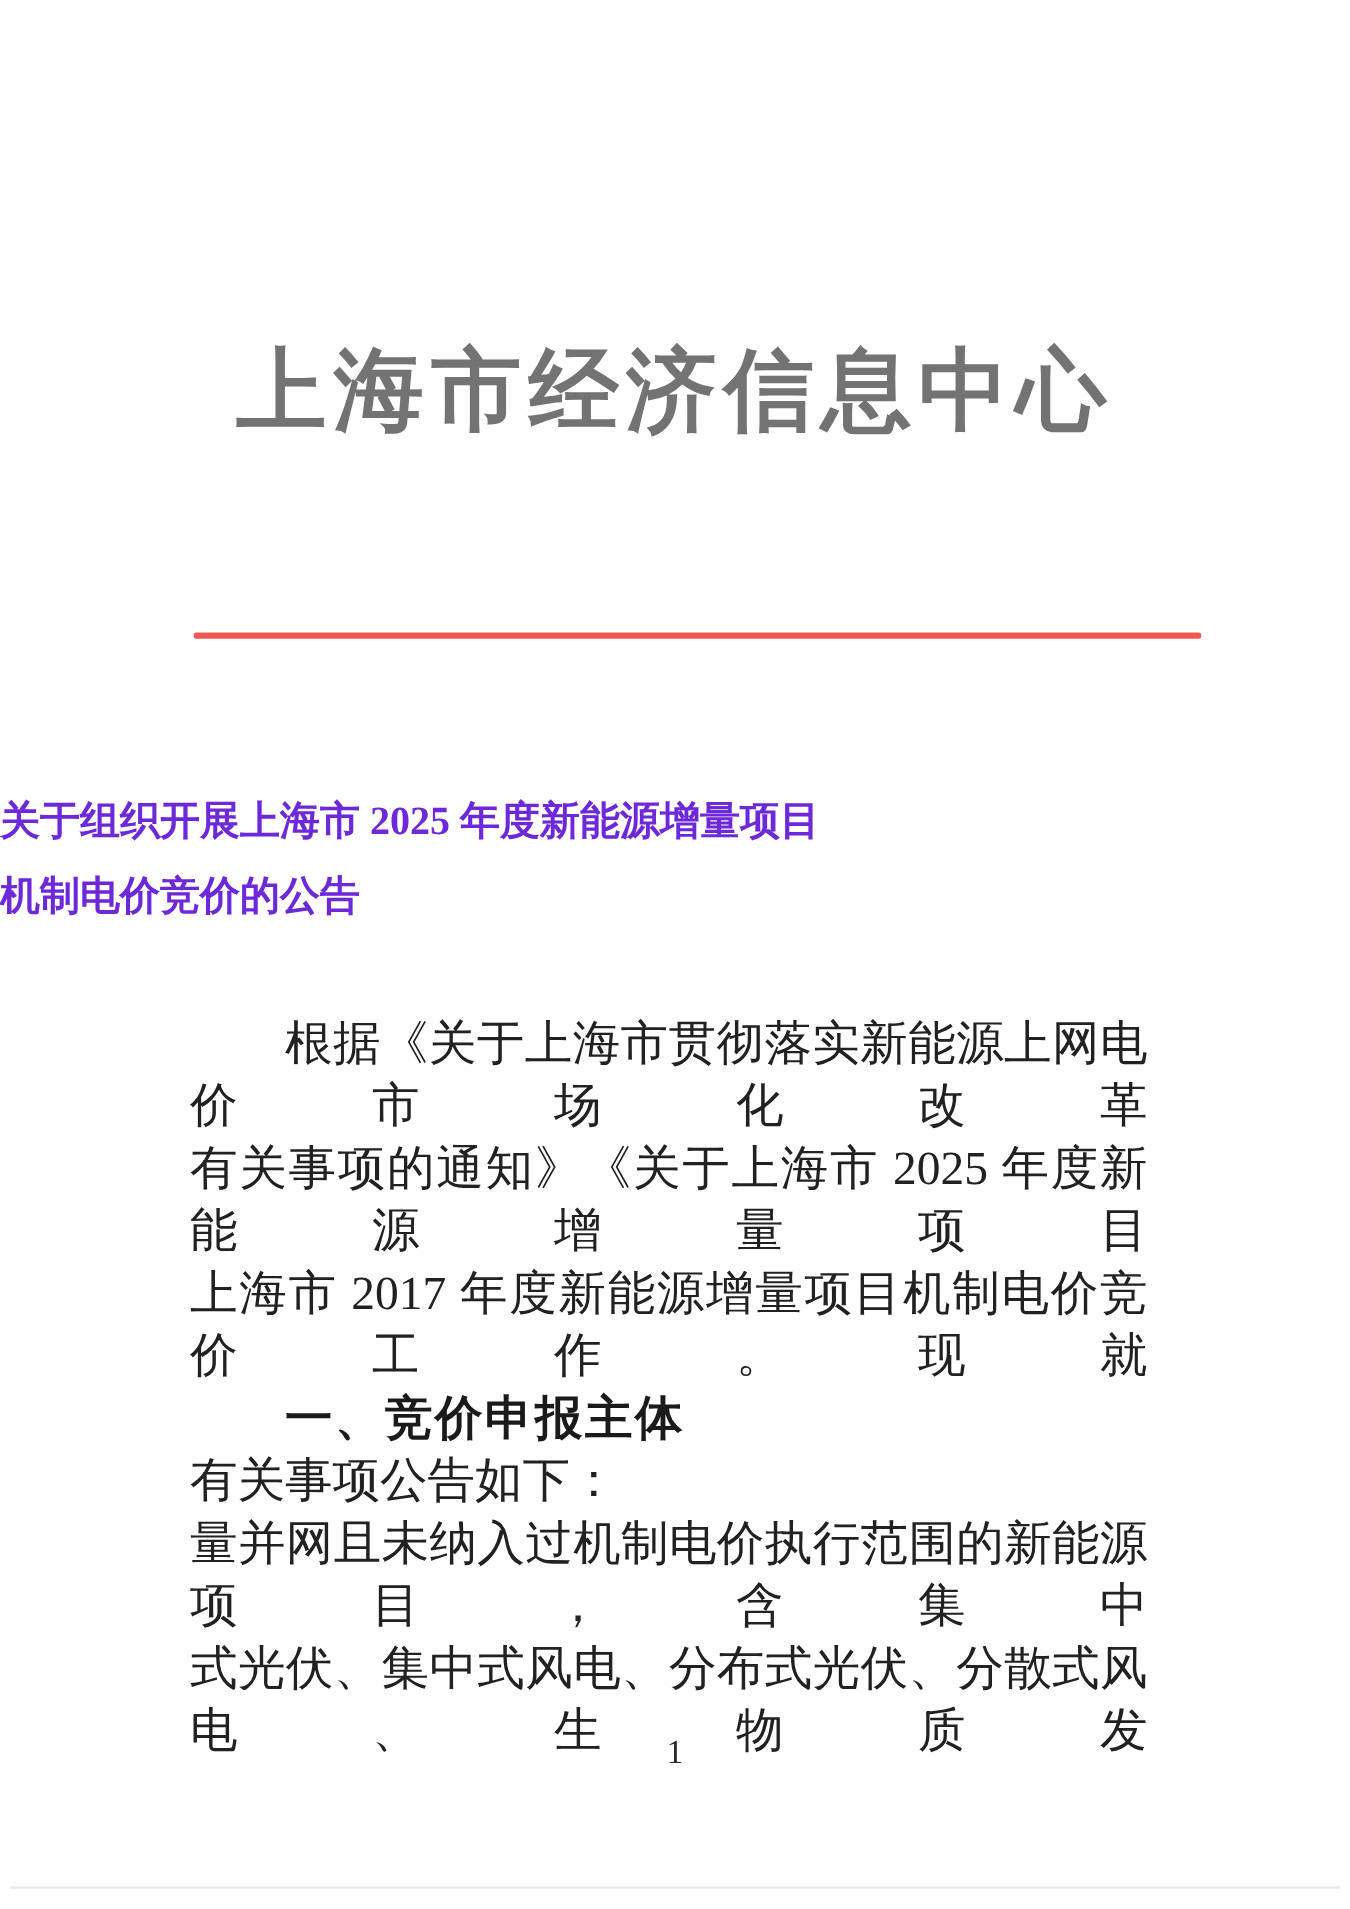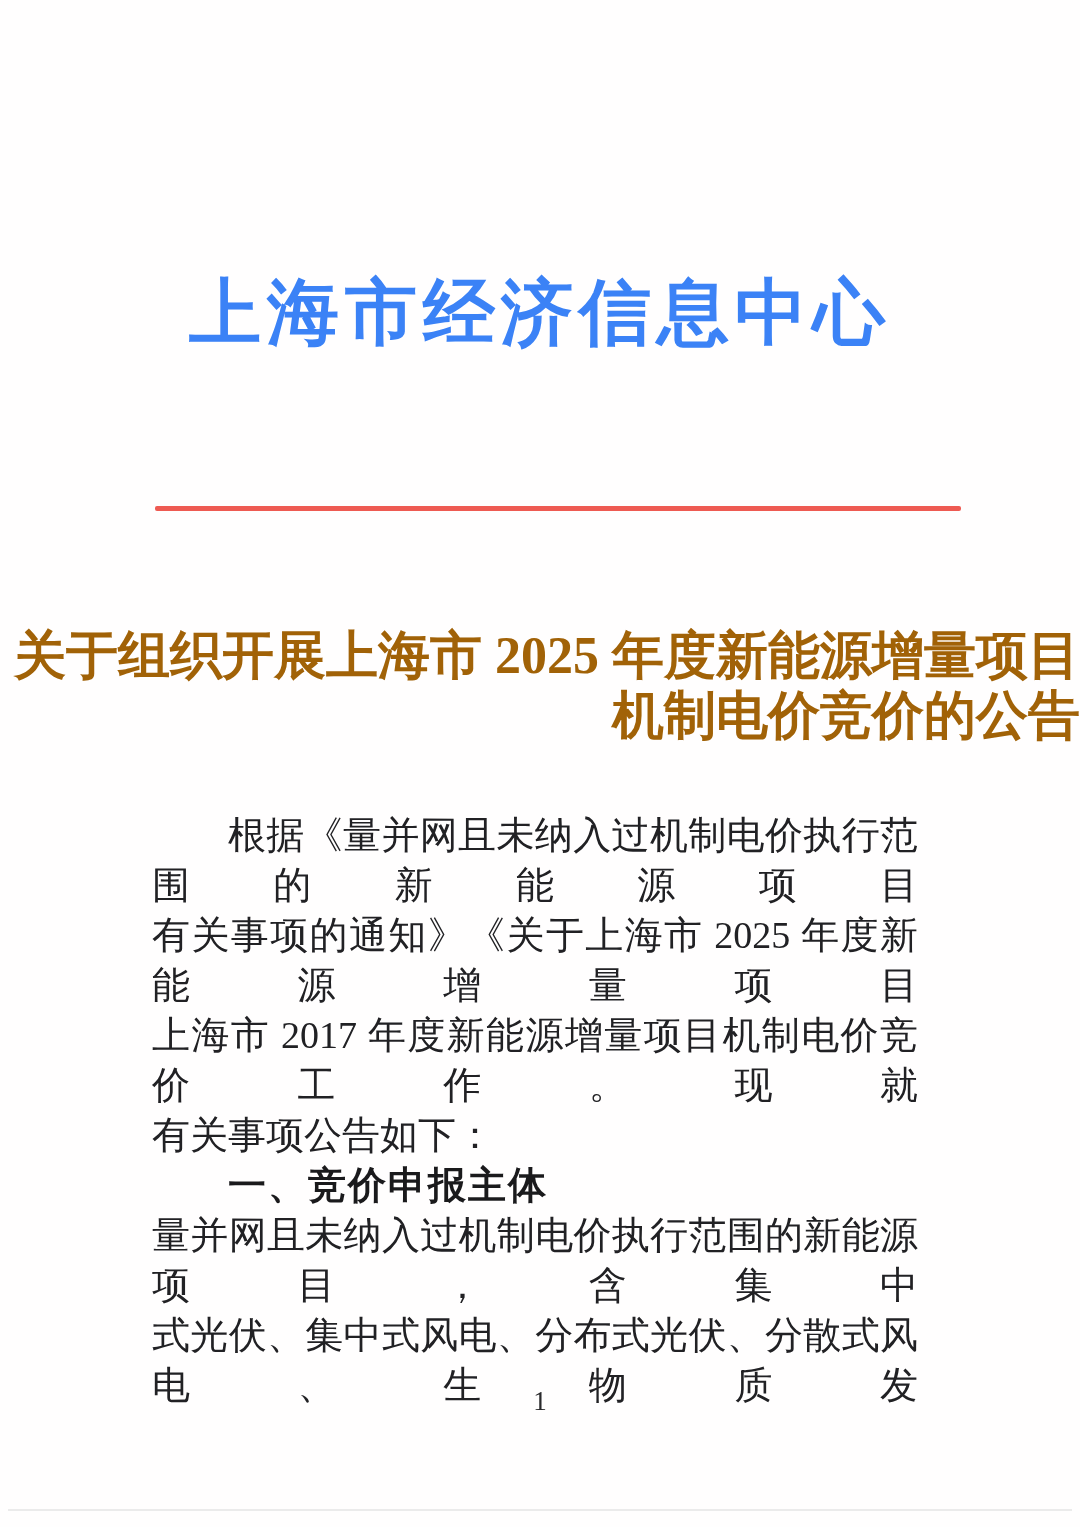--- a/index.html
+++ b/index.html
@@ -21,46 +21,46 @@
   .letterhead {
     position: absolute;
     top: 258px;
     left: 0;
     width: 100%;
     text-align: center;
     font-size: 72px;
     line-height: 110px;
     font-weight: bold;
     letter-spacing: 6px;
-    color: #3b82f6;
+    color: #737373;
     font-family: "Liberation Serif", serif;
     white-space: nowrap;
   }
   
   .red-rule {
     position: absolute;
     top: 506px;
     left: 155px;
     width: 806px;
     height: 5px;
     background: #ee5a52;
     border-radius: 2px;
   }
   
   .doc-title {
     position: absolute;
     top: 626px;
     left: 0;
     width: 100%;
     margin: 0;
-    text-align: right;
-    font-size: 52px;
+    text-align: left;
+    font-size: 32px;
     line-height: 60px;
     font-weight: bold;
-    color: #a16207;
+    color: #6d28d9;
   }
   .title-line { display: block; }
   
   .body-block {
     position: absolute;
     top: 810px;
     left: 152px;
     width: 766px;
     font-size: 38px;
     line-height: 50px;
@@ -110,26 +110,26 @@
   <div class="letterhead">上海市经济信息中心</div>
 
   <div class="red-rule"></div>
 
   <h1 class="doc-title">
     <span class="title-line">关于组织开展上海市 2025 年度新能源增量项目</span>
     <span class="title-line">机制电价竞价的公告</span>
   </h1>
 
   <div class="body-block">
-    <p class="line just indent">根据《量并网且未纳入过机制电价执行范围的新能源项目</p>
+    <p class="line just indent">根据《关于上海市贯彻落实新能源上网电价市场化改革</p>
     <p class="line just">有关事项的通知》《关于上海市 2025 年度新能源增量项目</p>
     <p class="line just">上海市 2017 年度新能源增量项目机制电价竞价工作。现就</p>
+    <p class="line section-heading indent">一、竞价申报主体</p>
+
     <p class="line">有关事项公告如下：</p>
-
-    <p class="line section-heading indent">一、竞价申报主体</p>
 
     <p class="line just">量并网且未纳入过机制电价执行范围的新能源项目，含集中</p>
     <p class="line just">式光伏、集中式风电、分布式光伏、分散式风电、生物质发</p>
 
   </div>
 
   <div class="page-number">1</div>
 
   <div class="page-edge"></div>
 

